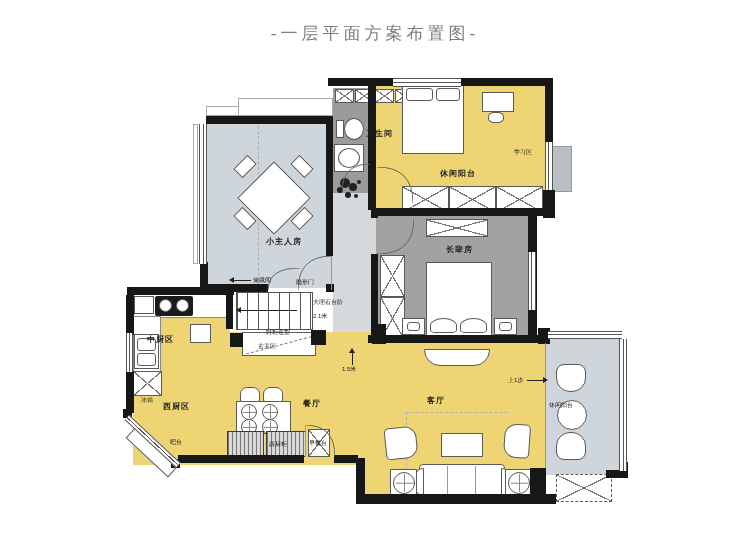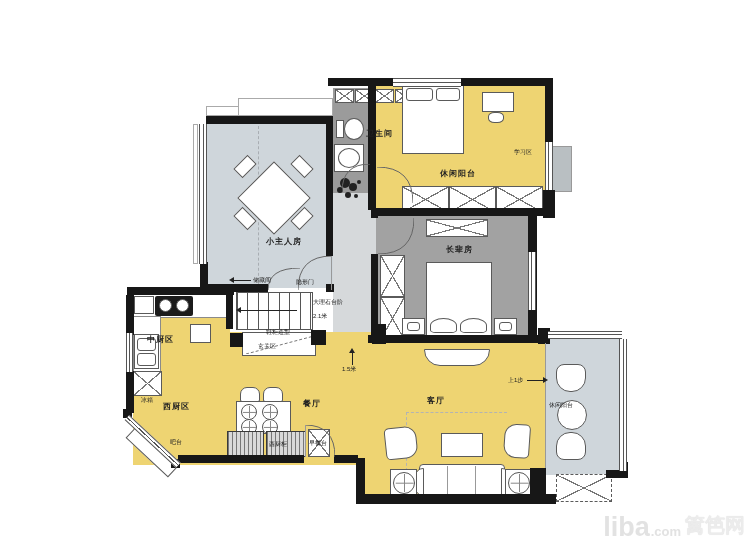--- a/index.html
+++ b/index.html
@@ -40,20 +40,21 @@
   .wm .d{font-size:13px;font-weight:bold;margin:0 4px 0 1px}
   .wm .s{font-size:20px;font-weight:bold;color:#ececec;text-shadow:0 0 1px #dcdcdc}
   .plant{position:absolute;width:10px;height:10px;background:#222;border-radius:50%;
     box-shadow:8px 4px 0 -1px #222,-5px 7px 0 -2px #222,3px 12px 0 -2px #222,11px 13px 0 -3px #222,14px -1px 0 -3px #222}
 </style>
 </head>
 <body>
 
 <div class="page">
 
+  <div class="title">-一层平面方案布置图-</div>
 
   <div class="floor" style="left:206px;top:124px;width:127px;height:168px;background:#cfd6db"></div>
   <div class="floor" style="left:333px;top:88px;width:85px;height:105px;background:#9b9b9b"></div>
   <div class="floor" style="left:333px;top:193px;width:45px;height:140px;background:#d6d9db"></div>
   <div class="floor" style="left:376px;top:84px;width:170px;height:130px;background:#eed472"></div>
   <div class="floor" style="left:376px;top:214px;width:153px;height:128px;background:#a2a2a2"></div>
   <div class="floor" style="left:133px;top:293px;width:99px;height:172px;background:#eed472"></div>
   <div class="floor" style="left:150px;top:332px;width:222px;height:133px;background:#eed472"></div>
   <div class="floor" style="left:360px;top:340px;width:186px;height:160px;background:#eed472"></div>
   <div class="floor" style="left:546px;top:338px;width:76px;height:137px;background:#cfd6db"></div>
@@ -240,19 +241,14 @@
   <div class="tri tri-u" style="left:349px;top:348px"></div>
   <div class="lbl lbl6" style="left:342px;top:366px">1.5米</div>
   <div class="hline" style="left:527px;top:380px;width:16px"></div>
   <div class="tri tri-r" style="left:543px;top:377px"></div>
   <div class="lbl lbl6" style="left:508px;top:377px">上1步</div>
   <div class="lbl lbl6" style="left:141px;top:397px">冰箱</div>
   <div class="lbl lbl6" style="left:170px;top:439px">吧台</div>
   <div class="lbl lbl6" style="left:269px;top:441px">西厨柜</div>
   <div class="lbl lbl6" style="left:309px;top:440px">早餐台</div>
 
-  <div class="wm">
-    <span class="b">liba</span>
-      <span class="d">.com</span>
-      <span class="s">篱笆网</span>
-  </div>
 
 </div>
 
 </body></html>

